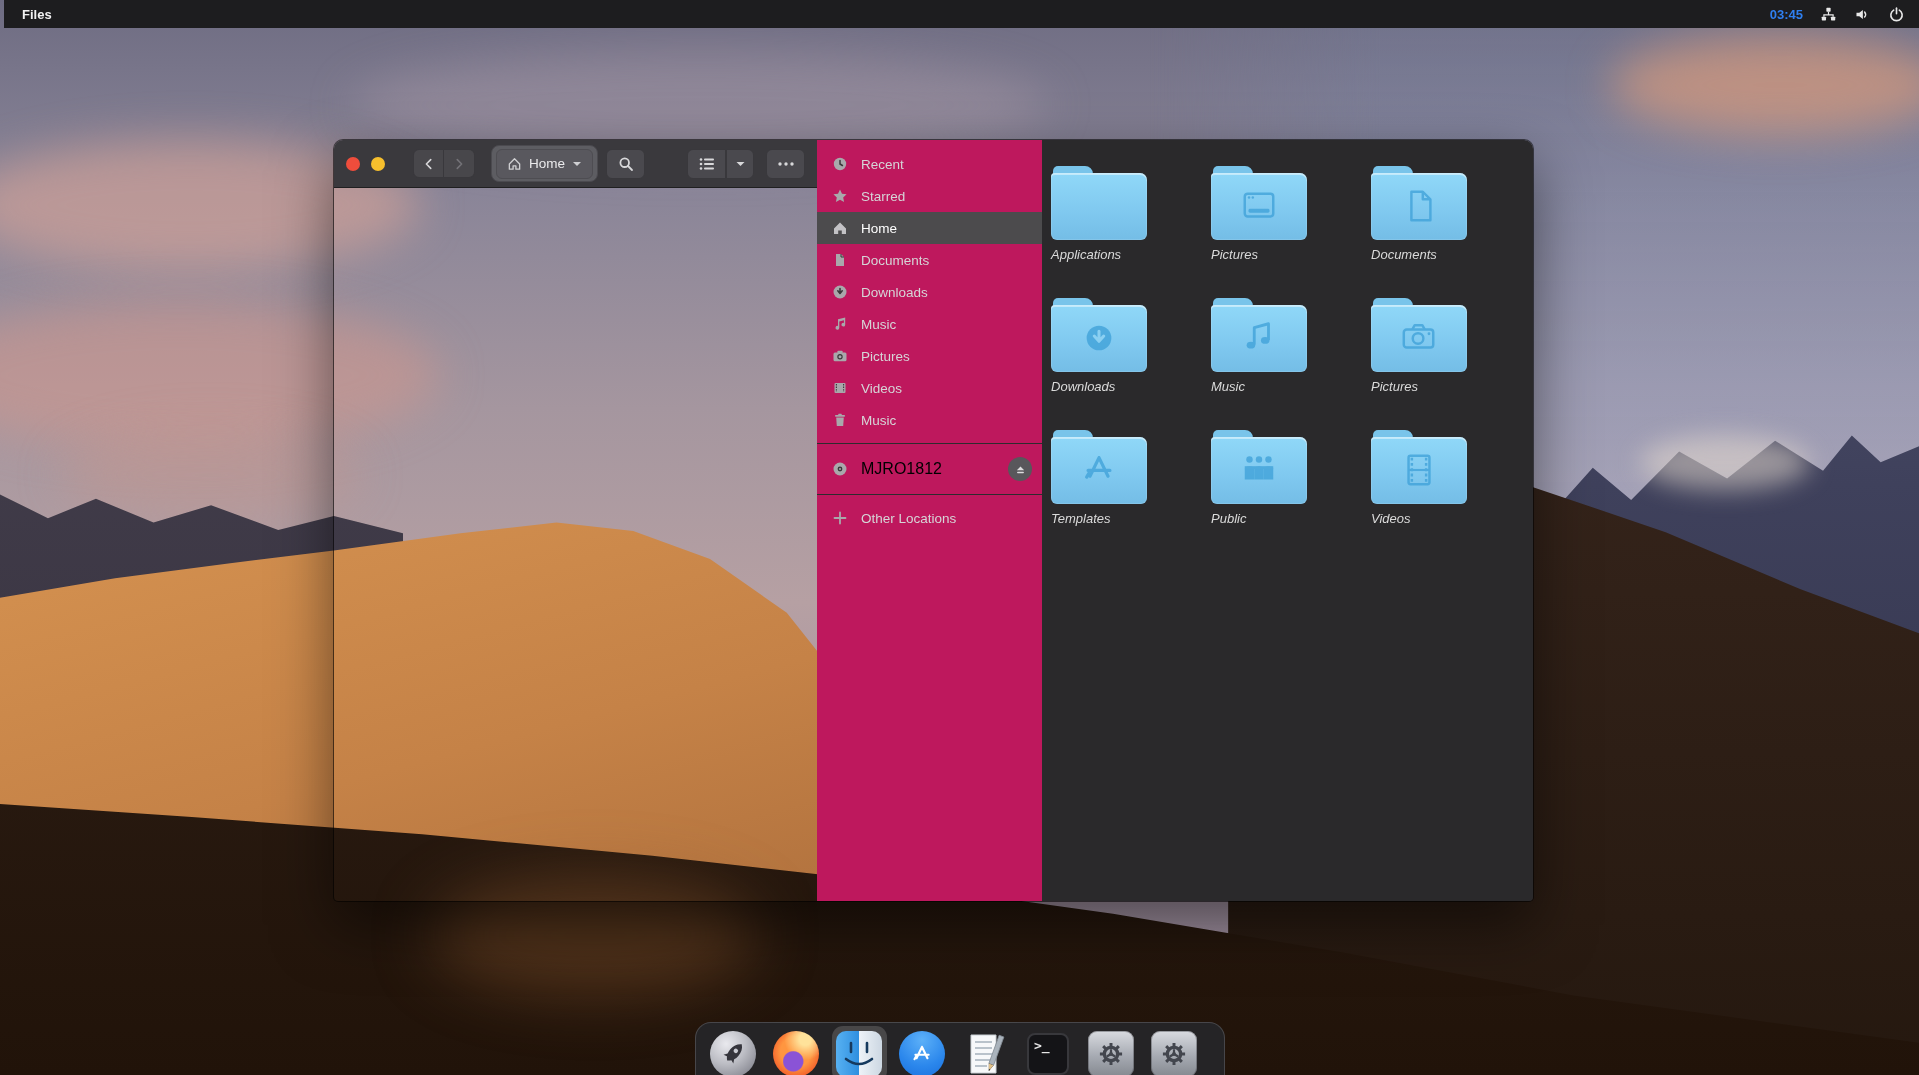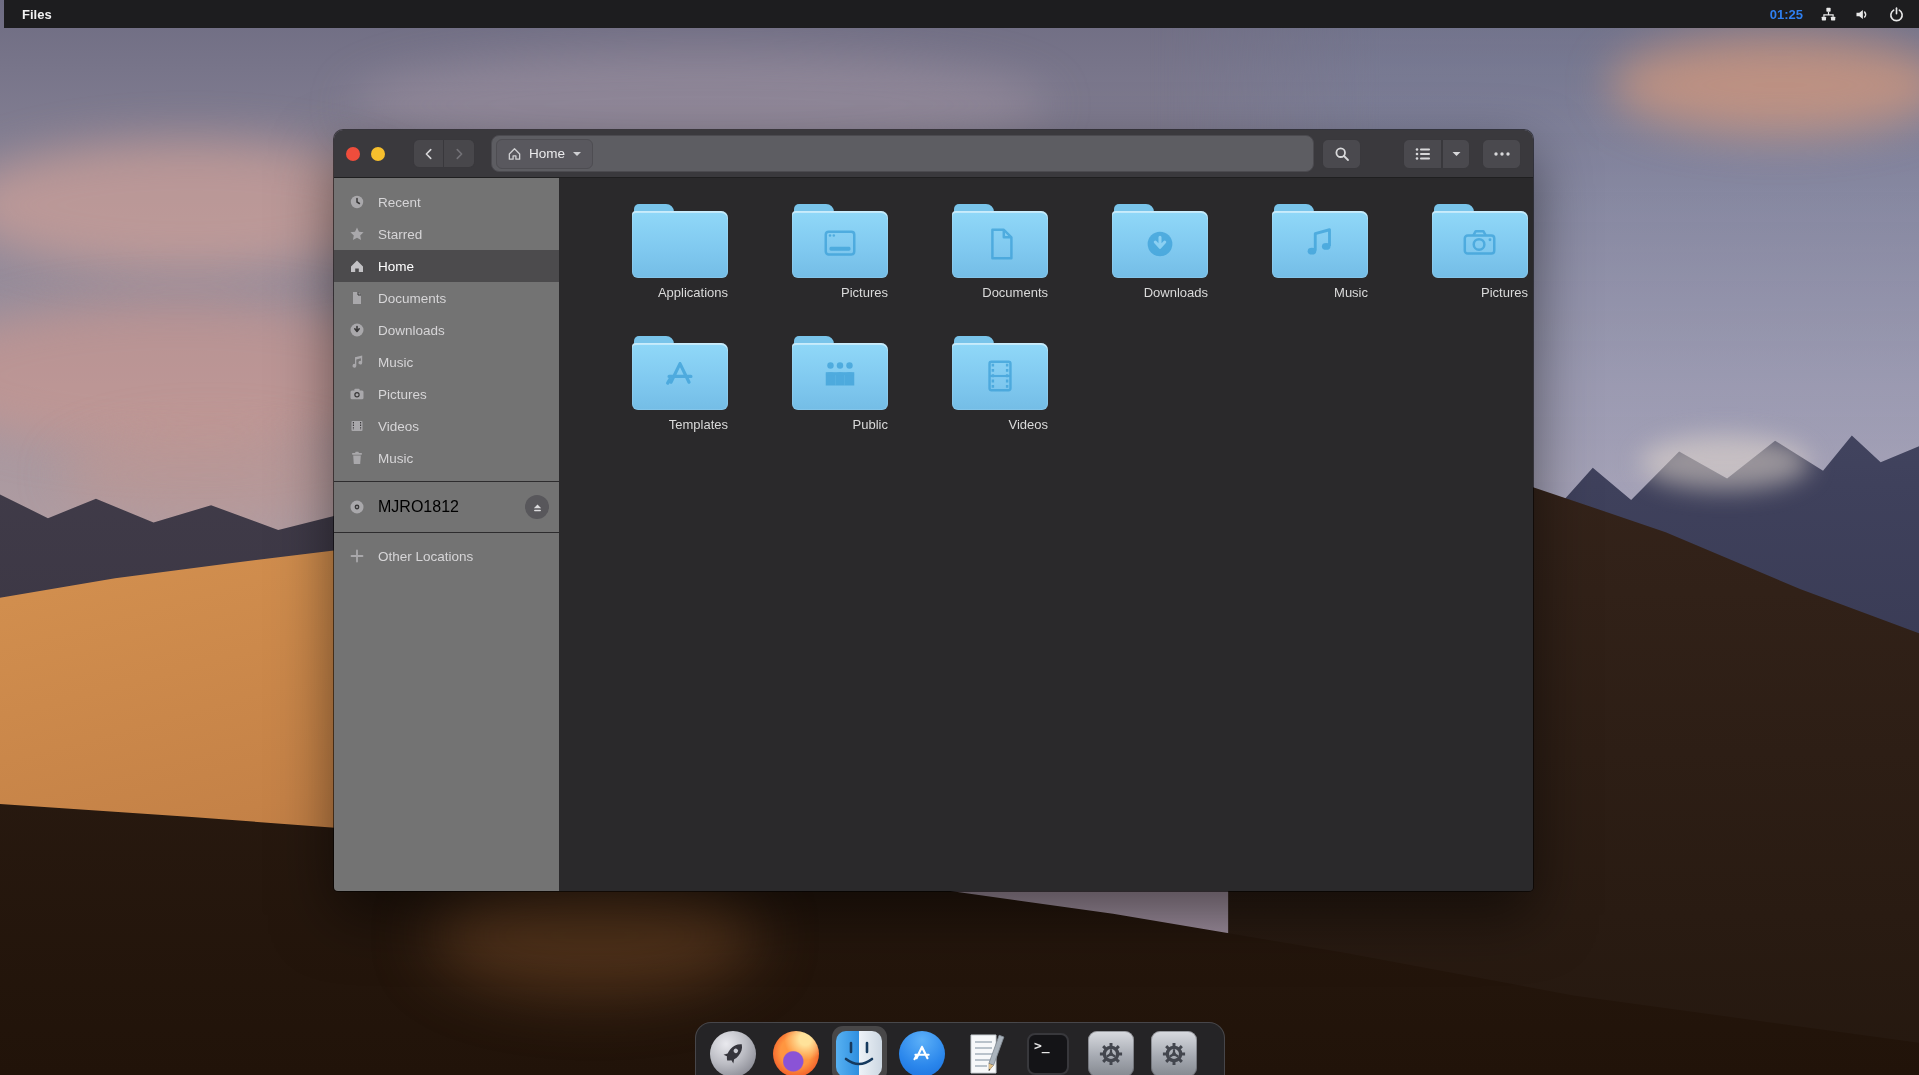--- a/index.html
+++ b/index.html
@@ -30,56 +30,56 @@
      clip-path:polygon(0 74.8%,10% 76%,22% 77.6%,34% 79.6%,46% 82%,58% 85%,70% 88.6%,82% 92.6%,100% 97%,100% 100%,0 100%);}
   .warm{position:absolute;left:430px;top:875px;width:330px;height:120px;border-radius:50%;
      background:rgba(150,95,50,.38);filter:blur(30px);}
   
   .topbar{position:absolute;left:4px;top:0;width:100%;height:28px;background:#1d1d1f;display:flex;align-items:center;z-index:40;}
   .tb-app{margin-left:18px;font-size:13px;font-weight:bold;color:#f2f2f2;}
   .tb-right{margin-left:auto;display:flex;align-items:center;gap:17px;padding-right:18px;}
   .tb-clock{font-size:13px;font-weight:bold;color:#2f7ff0;}
   .tb-ic{width:17px;height:17px;display:block;}
   
-  .window{position:absolute;left:334px;top:130px;width:1199px;height:761px;border-radius:9px 9px 4px 4px;
+  .window{position:absolute;left:334px;top:140px;width:1199px;height:761px;border-radius:9px 9px 4px 4px;
      overflow:hidden;box-shadow:0 24px 60px rgba(0,0,0,.5),0 0 0 1px rgba(0,0,0,.55);z-index:20;
-     display:flex;flex-direction:column;}
+     display:flex;flex-direction:row;}
   .titlebar{height:47px;background:#3a393d;border-bottom:1px solid #1f1f20;display:flex;align-items:center;padding:0 12px;flex:none;}
   .wbtn{width:14px;height:14px;border-radius:50%;flex:none;}
   .wbtn.close{background:#ef4d3c;}
   .wbtn.min{background:#f6bf2d;margin-left:11px;}
   .navgrp{display:flex;margin-left:28px;flex:none;}
   .navbtn{width:31px;height:29px;background:#48474b;border:1px solid #39383c;display:flex;align-items:center;justify-content:center;box-sizing:border-box;}
   .navbtn.back{border-radius:6px 0 0 6px;}
   .navbtn.fwd{border-radius:0 6px 6px 0;border-left:none;}
   .pathbar{flex:1;margin-left:16px;height:37px;background:#5d5d62;border:1px solid #4b4a4f;border-radius:8px;
      display:flex;align-items:center;padding:0 4px;box-sizing:border-box;}
   .pathbtn{height:28px;display:flex;align-items:center;gap:7px;padding:0 10px;border:1px solid #4e4d52;border-radius:6px;background:#59585e;}
   .pathbtn .plabel{font-size:13.5px;color:#eaeaec;}
   .tbtn{height:30px;background:#4a494e;border:1px solid #39383c;border-radius:6px;display:flex;align-items:center;justify-content:center;box-sizing:border-box;}
   .search{width:39px;margin-left:8px;flex:none;}
   .viewgrp{display:flex;margin-left:42px;flex:none;}
   .view-l{width:39px;border-radius:6px 0 0 6px;}
   .view-r{width:28px;border-radius:0 6px 6px 0;border-left:1px solid #39383c;}
   .menu{width:39px;margin-left:12px;flex:none;}
   .wbody{flex:1;display:flex;min-height:0;}
   
-  .sidebar{width:226px;flex:none;background:#737373;border-right:1px solid #2a292b;padding-top:8px;box-sizing:border-box;}
+  .sidebar{width:226px;flex:none;background:#be185d;border-right:1px solid #2a292b;padding-top:8px;box-sizing:border-box;}
   .side-item{height:32px;display:flex;align-items:center;gap:13px;padding-left:15px;cursor:default;}
   .side-item.active{background:#4c4b4d;}
   .side-item .slabel{font-size:13.5px;color:#d6d5d7;}
   .side-item.active .slabel{color:#fff;}
   .sicon{width:16px;height:16px;flex:none;display:block;}
   .side-sep{height:1px;background:#2d2c2e;margin:7px 0;}
   .device-row{height:36px;display:flex;align-items:center;gap:13px;padding-left:15px;}
   .eject{margin-left:auto;margin-right:10px;width:24px;height:24px;border-radius:50%;background:#58575b;display:flex;align-items:center;justify-content:center;}
   
   .content{flex:1;background:#2a292b;padding:26px 0 0 8px;box-sizing:border-box;
      display:flex;flex-wrap:wrap;align-content:flex-start;}
-  .file{width:160px;height:104px;margin-bottom:28px;display:flex;flex-direction:column;align-items:flex-end;}
+  .file{width:160px;height:104px;margin-bottom:28px;display:flex;flex-direction:column;align-items:flex-start;font-style:italic;}
   .folder{width:96px;height:74px;position:relative;flex:none;}
   .ftab{position:absolute;top:0;left:2px;width:40px;height:16px;border-radius:5px 8px 0 0;background:#79c4ea;}
   .fbody{position:absolute;left:0;right:0;top:7px;bottom:0;border-radius:4px 7px 6px 6px;
      background:linear-gradient(180deg,#90d8f8 0%,#7fc8ef 60%,#74bde6 100%);
      box-shadow:inset 0 2px 0 rgba(255,255,255,.45),inset 0 0 0 1px rgba(255,255,255,.12);}
   .emblem{position:absolute;left:50%;top:54%;transform:translate(-50%,-50%);opacity:.75;}
   .flabel{margin-top:7px;font-size:13px;color:#dadada;text-align:center;max-width:150px;}
   
   .dock{position:absolute;left:50%;top:1022px;transform:translateX(-50%);width:516px;height:62px;
      background:rgba(38,38,41,.93);border:1px solid rgba(130,130,135,.38);border-bottom:none;
@@ -119,21 +119,21 @@
     <div class="mtn-left"></div>
     <div class="dune-left"></div>
     <div class="slope-right"></div>
     <div class="ground"></div>
     <div class="warm"></div>
   </div>
 
   <div class="topbar">
     <span class="tb-app">Files</span>
     <div class="tb-right">
-      <span class="tb-clock">01:25</span>
+      <span class="tb-clock">03:45</span>
       <svg class="tb-ic" viewBox="0 0 24 24">
         <rect x="9" y="2.5" width="6" height="5.5" rx="1" fill="#e8e8e8"></rect>
         <rect x="2.5" y="15" width="6" height="5.5" rx="1" fill="#e8e8e8"></rect>
         <rect x="15.5" y="15" width="6" height="5.5" rx="1" fill="#e8e8e8"></rect>
         <path d="M12 8v3.5M5.5 15v-2.5h13V15M12 11.5v-0.1" stroke="#e8e8e8" stroke-width="1.7" fill="none"></path>
       </svg>
       <svg class="tb-ic" viewBox="0 0 24 24">
         <path d="M3.5 9.5v5h4l5 4v-13l-5 4h-4z" fill="#e8e8e8"></path>
         <path d="M15 8.5a5.5 5.5 0 0 1 0 7" stroke="#e8e8e8" stroke-width="2" fill="none" stroke-linecap="round"></path>
       </svg>

